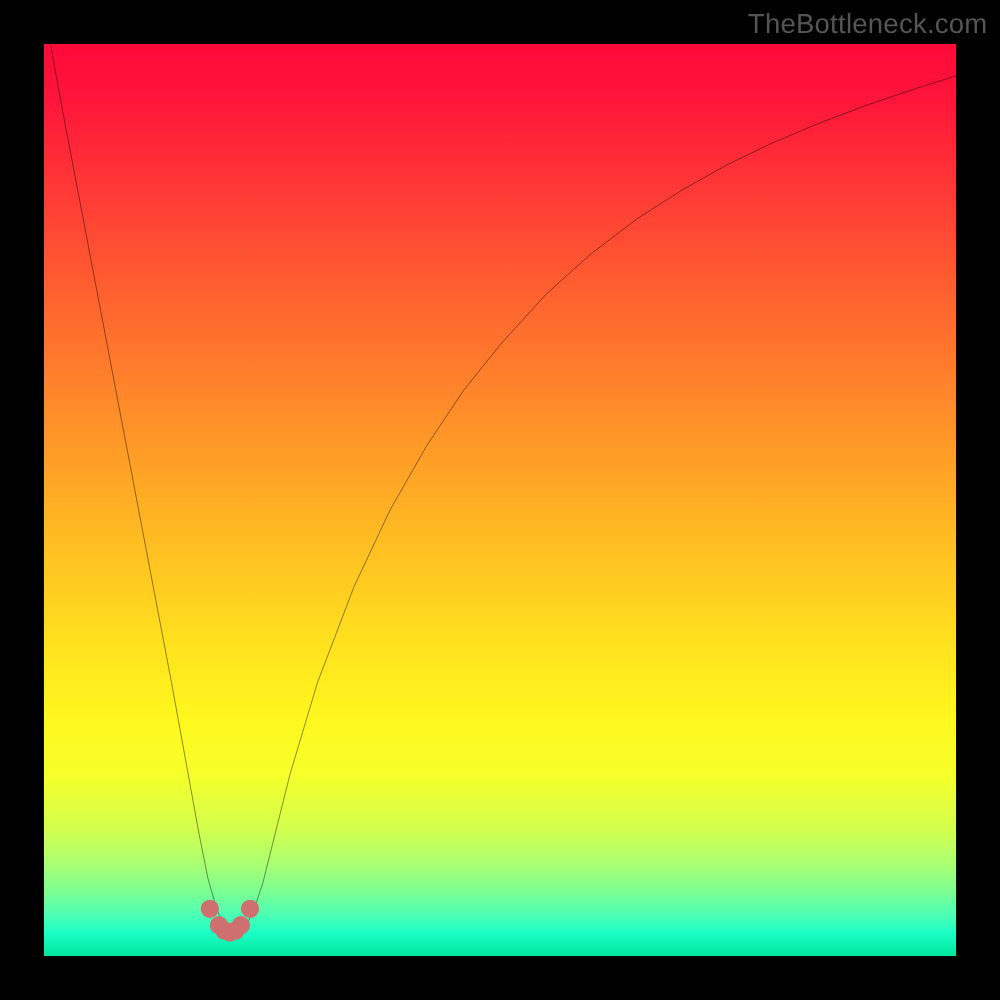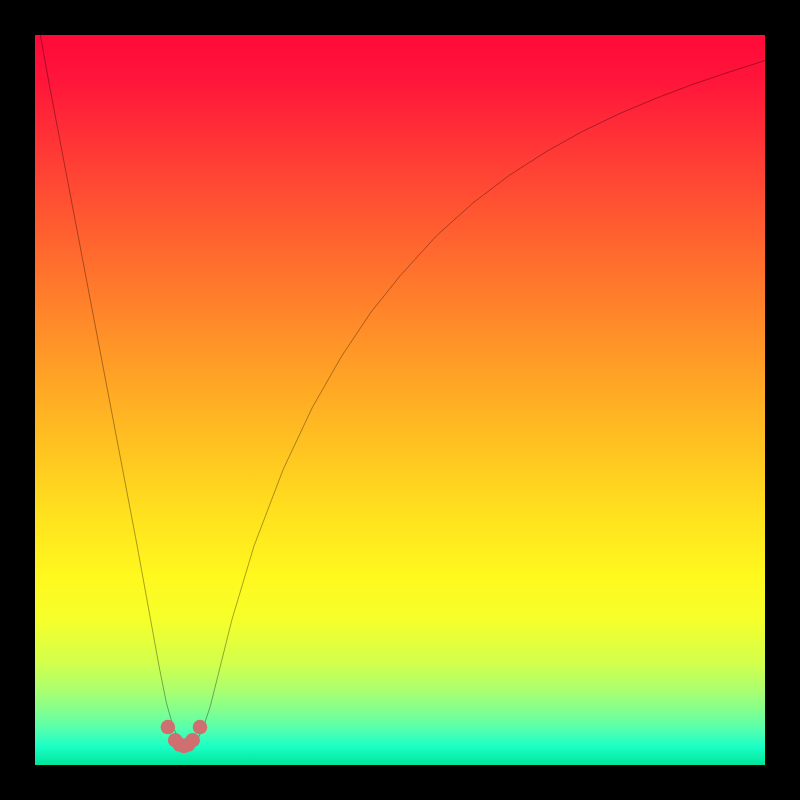--- a/index.html
+++ b/index.html
@@ -34,20 +34,21 @@
     font-weight: 500;
     letter-spacing: 0.2px;
     user-select: none;
   }
 </style>
 </head>
 <body>
 
 <div class="frame">
 
+  <div class="watermark">TheBottleneck.com</div>
 
   <svg class="plot-area" viewBox="0 0 100 100" preserveAspectRatio="none">
     <defs>
       <linearGradient id="bg-grad" x1="0" y1="0" x2="0" y2="1">
       <stop offset="0.00%" stop-color="#ff0a3a"></stop>
           <stop offset="6.00%" stop-color="#ff153a"></stop>
           <stop offset="18.00%" stop-color="#ff4035"></stop>
           <stop offset="30.00%" stop-color="#ff6a2e"></stop>
           <stop offset="42.00%" stop-color="#ff9328"></stop>
           <stop offset="54.00%" stop-color="#ffbb22"></stop>

